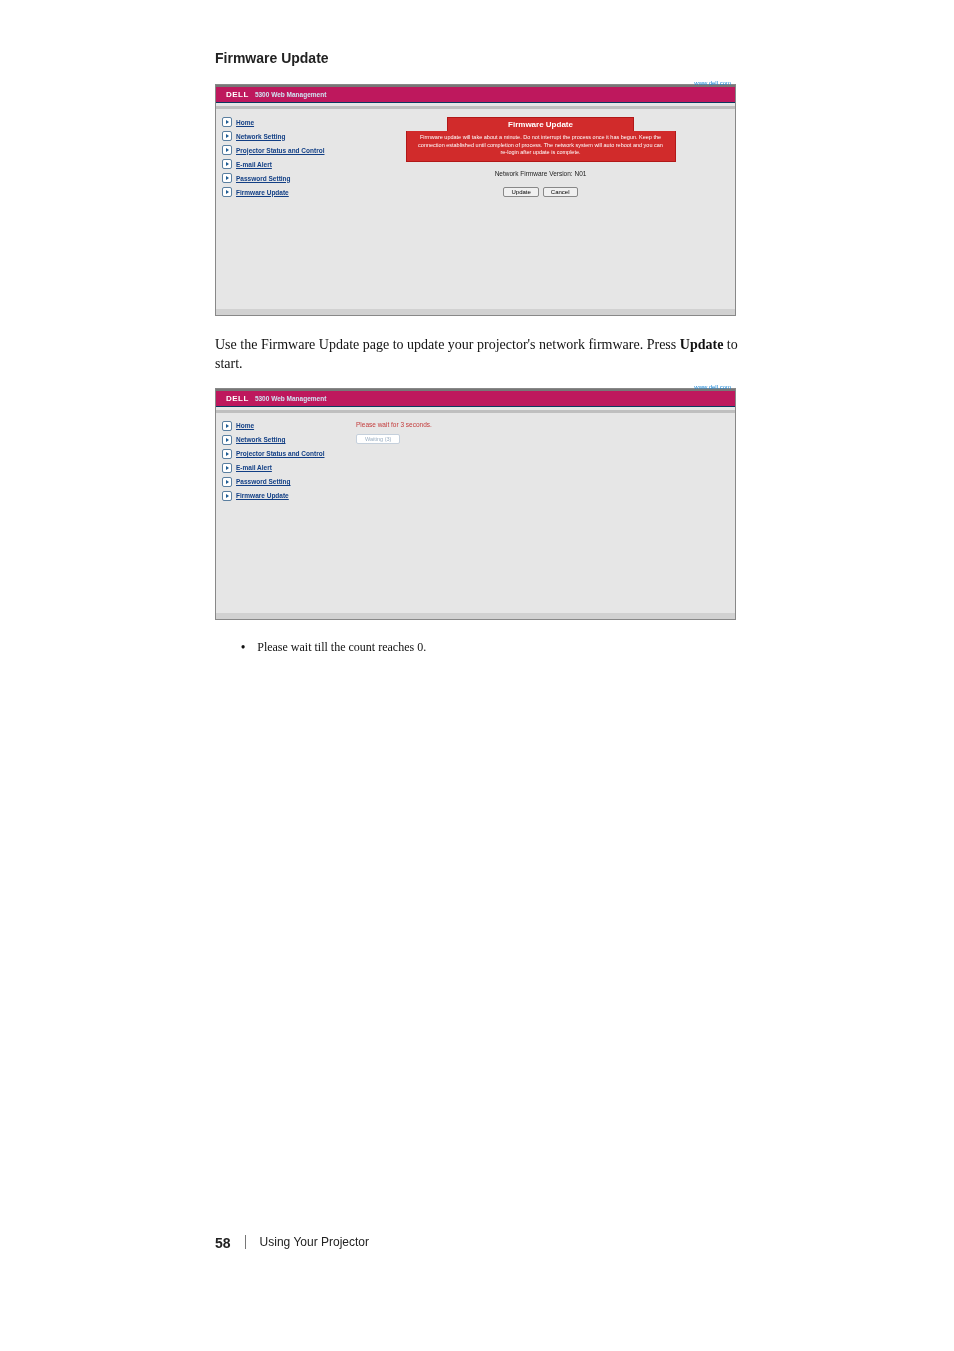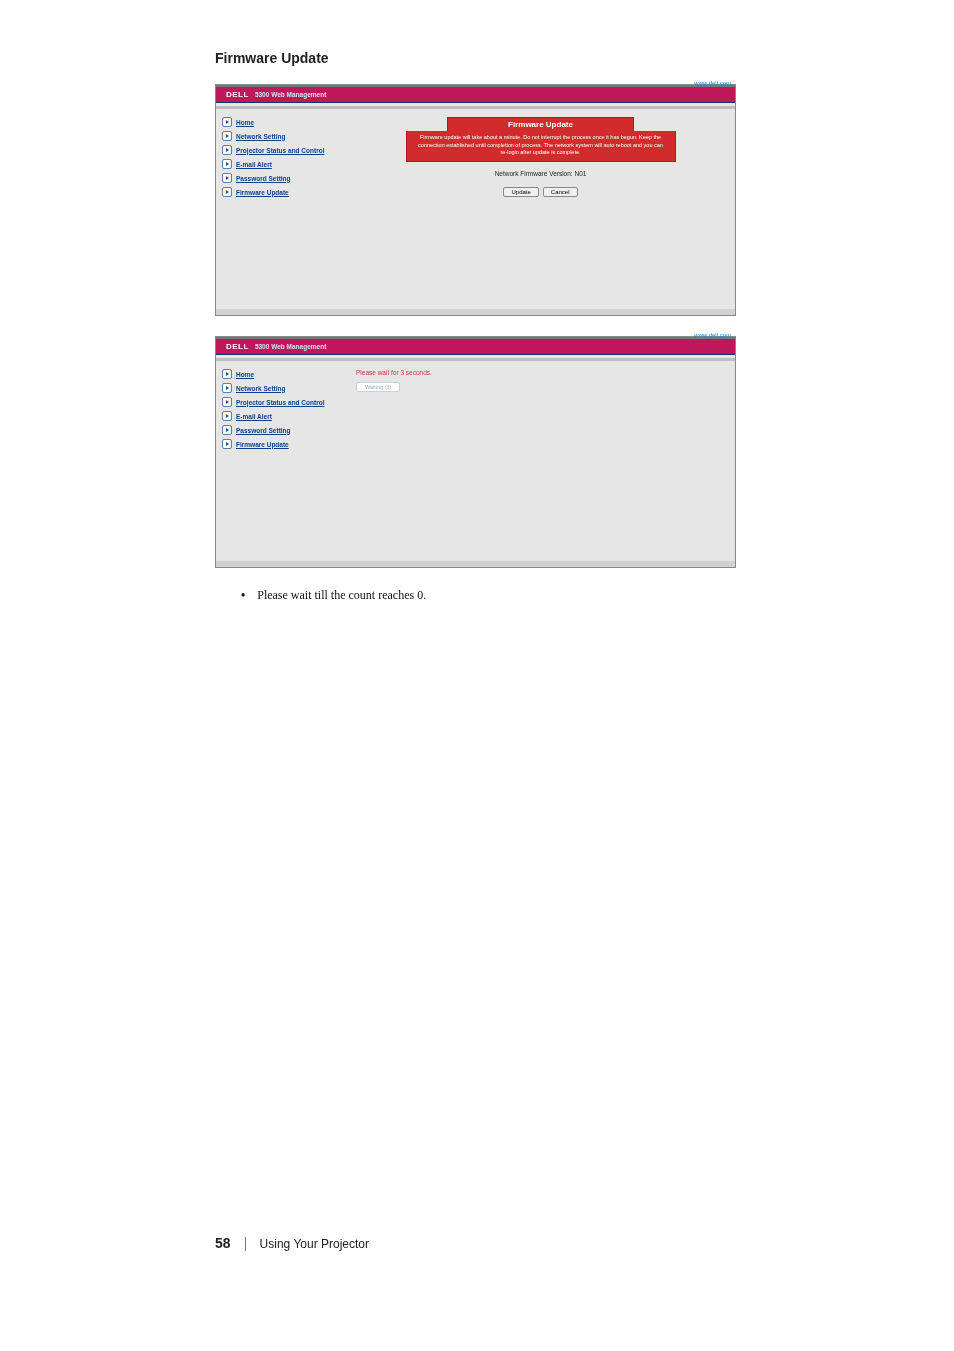--- a/index.html
+++ b/index.html
@@ -182,21 +182,21 @@
       margin-top: 20px;
       padding-left: 26px;
     }
     .bullet-dot { font-weight: bold; padding-right: 12px; }
 
     .footer {
       position: absolute;
       bottom: 100px;
       left: 215px;
       display: flex;
-      align-items: flex-end;
+      align-items: flex-start;
       gap: 14px;
       font-size: 12px;
       color: #222;
     }
     .pnum { font-weight: bold; font-size: 14px; }
     .vr { width: 1px; height: 14px; background: #777; }
   </style>
 </head>
 <body>
 
@@ -245,20 +245,23 @@
         <div class="panel-warn">Firmware update will take about a minute. Do not interrupt the process once it has begun. Keep the connection established until completion of process. The network system will auto reboot and you can re-login after update is complete.</div>
         <div class="ver">Network Firmware Version: N01</div>
         <div class="btnrow">
           <button class="uibtn">Update</button>
           <button class="uibtn">Cancel</button>
         </div>
       </div>
     </div>
   </div>
 
+  <div class="body-text">
+    <span>Use the Firmware Update page to update your projector's network firmware. Press </span><span class="bold">Update</span><span> to start.</span>
+  </div>
 
   <div class="shot tall2">
     <div class="topstrip"></div>
     <div class="urlbar">www.dell.com</div>
     <div class="hdrbar">
       <span class="brand">DELL</span>
       <span class="appname">5300 Web Management</span>
     </div>
     <div class="thin1"></div>
     <div class="thin2"></div>

